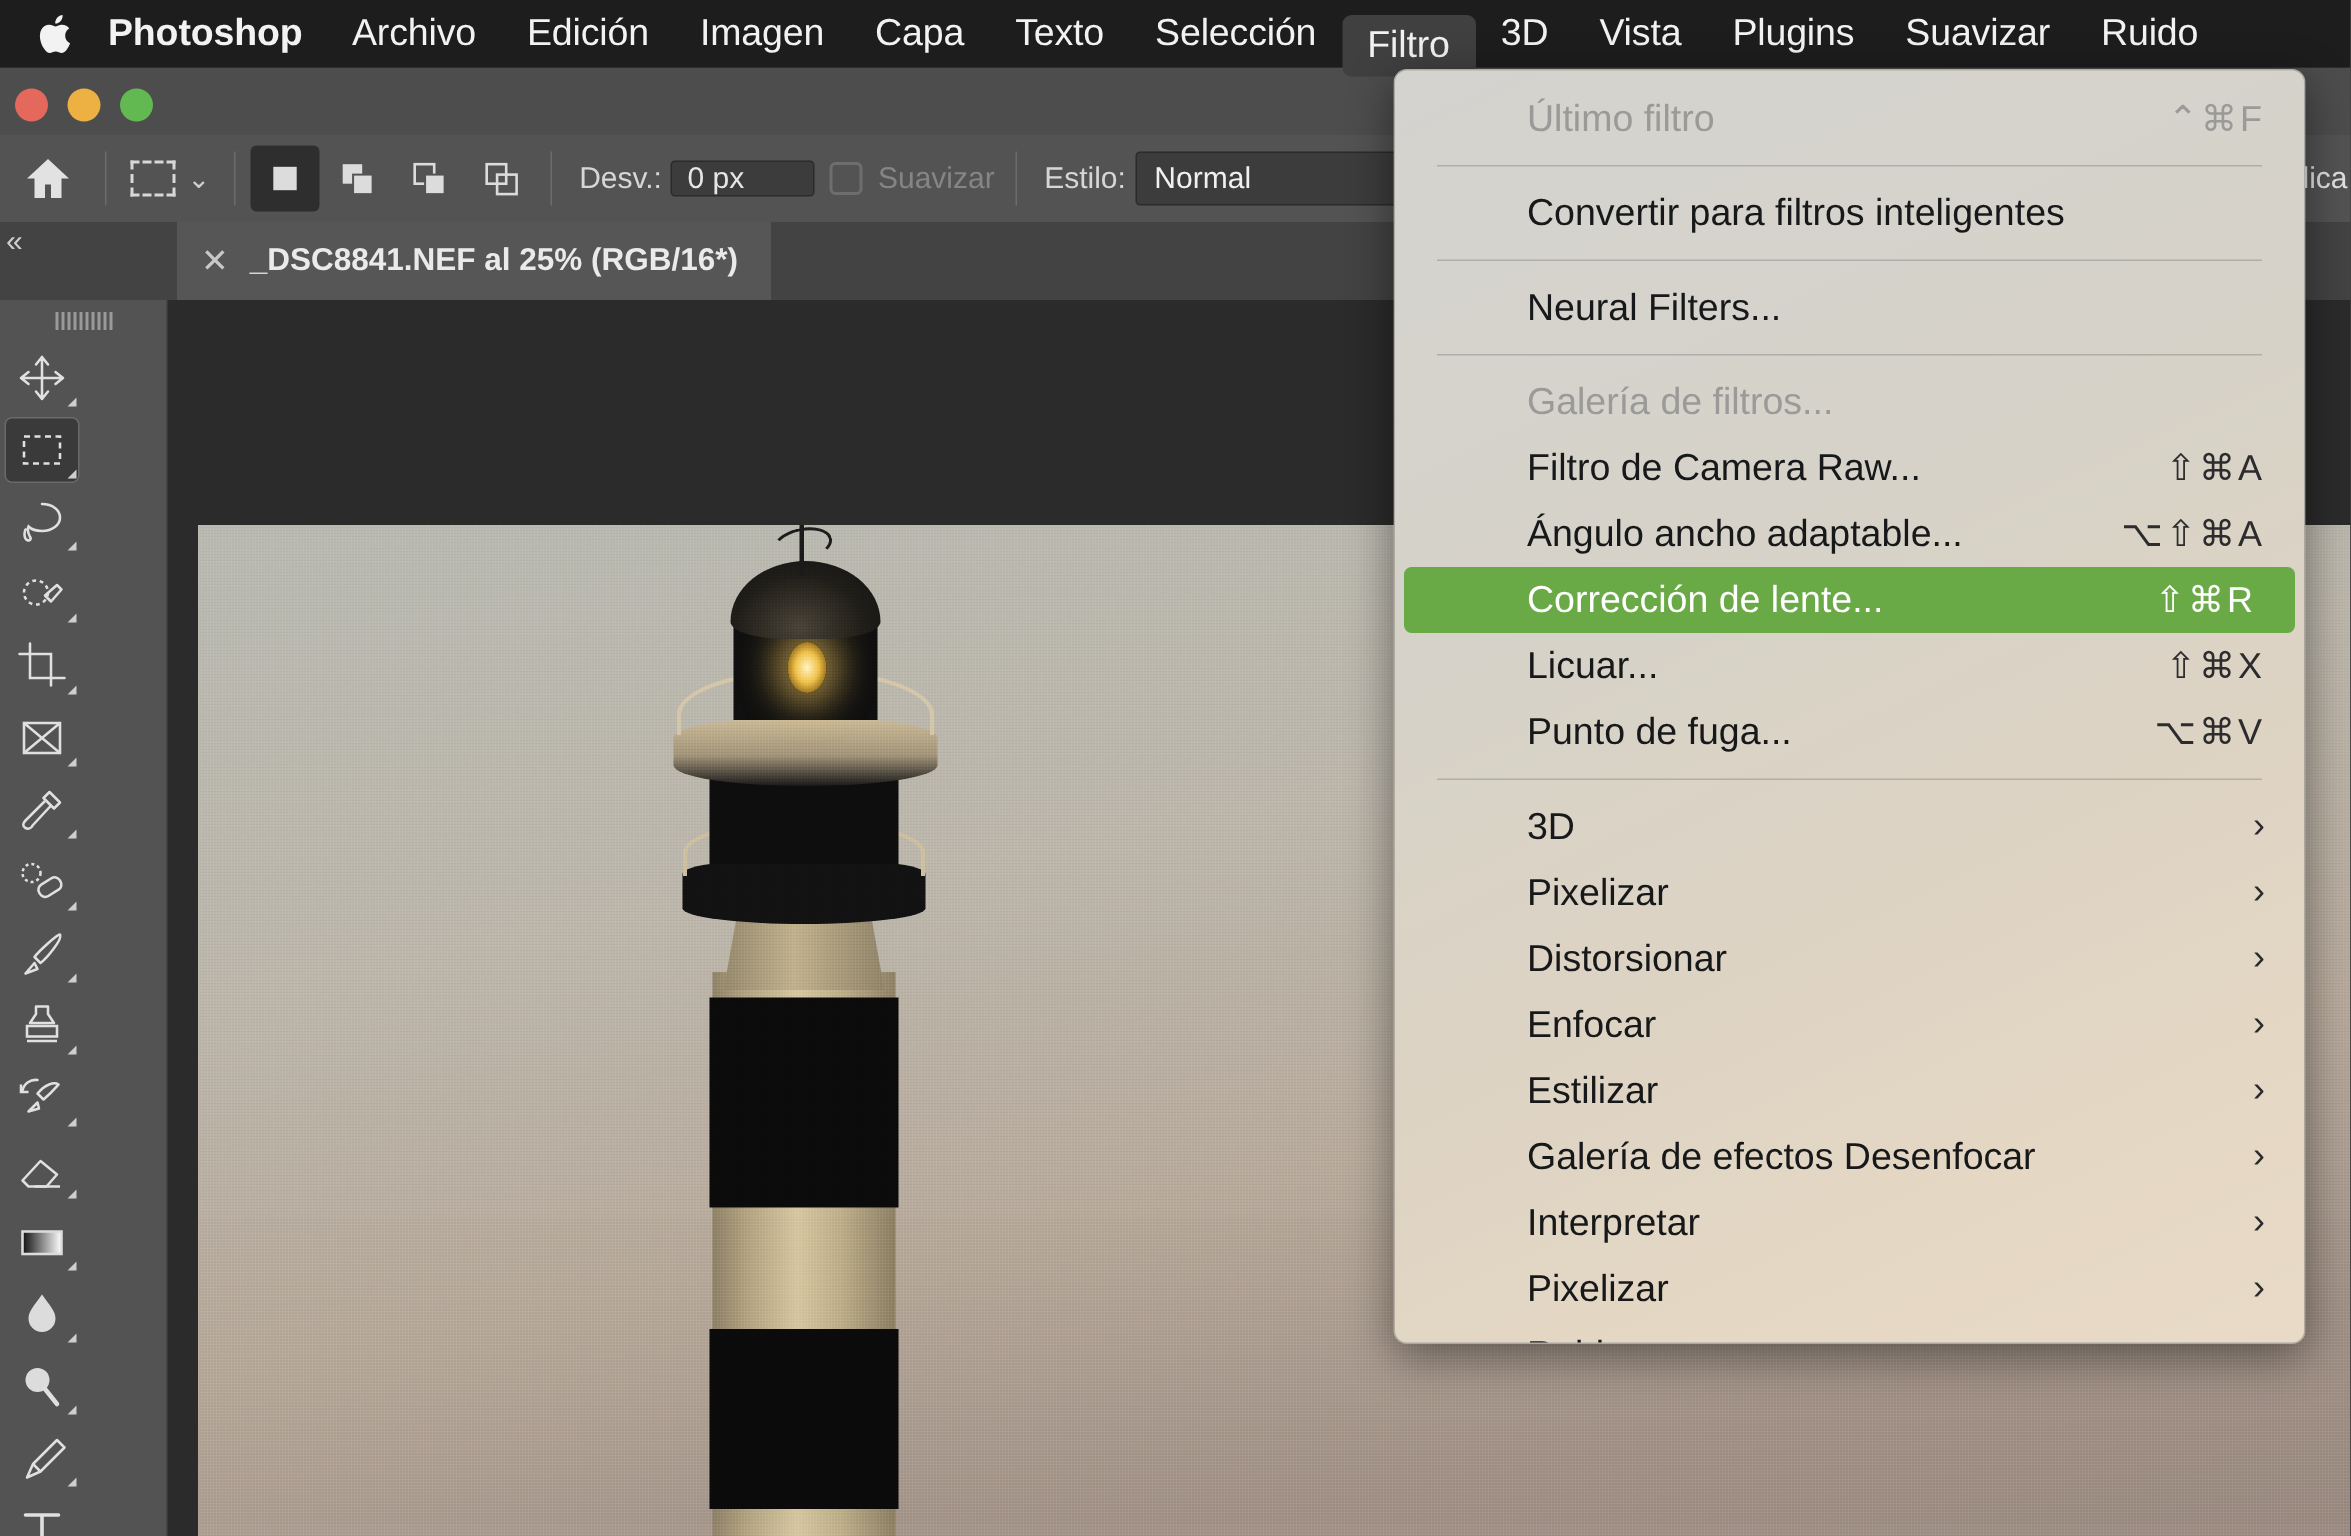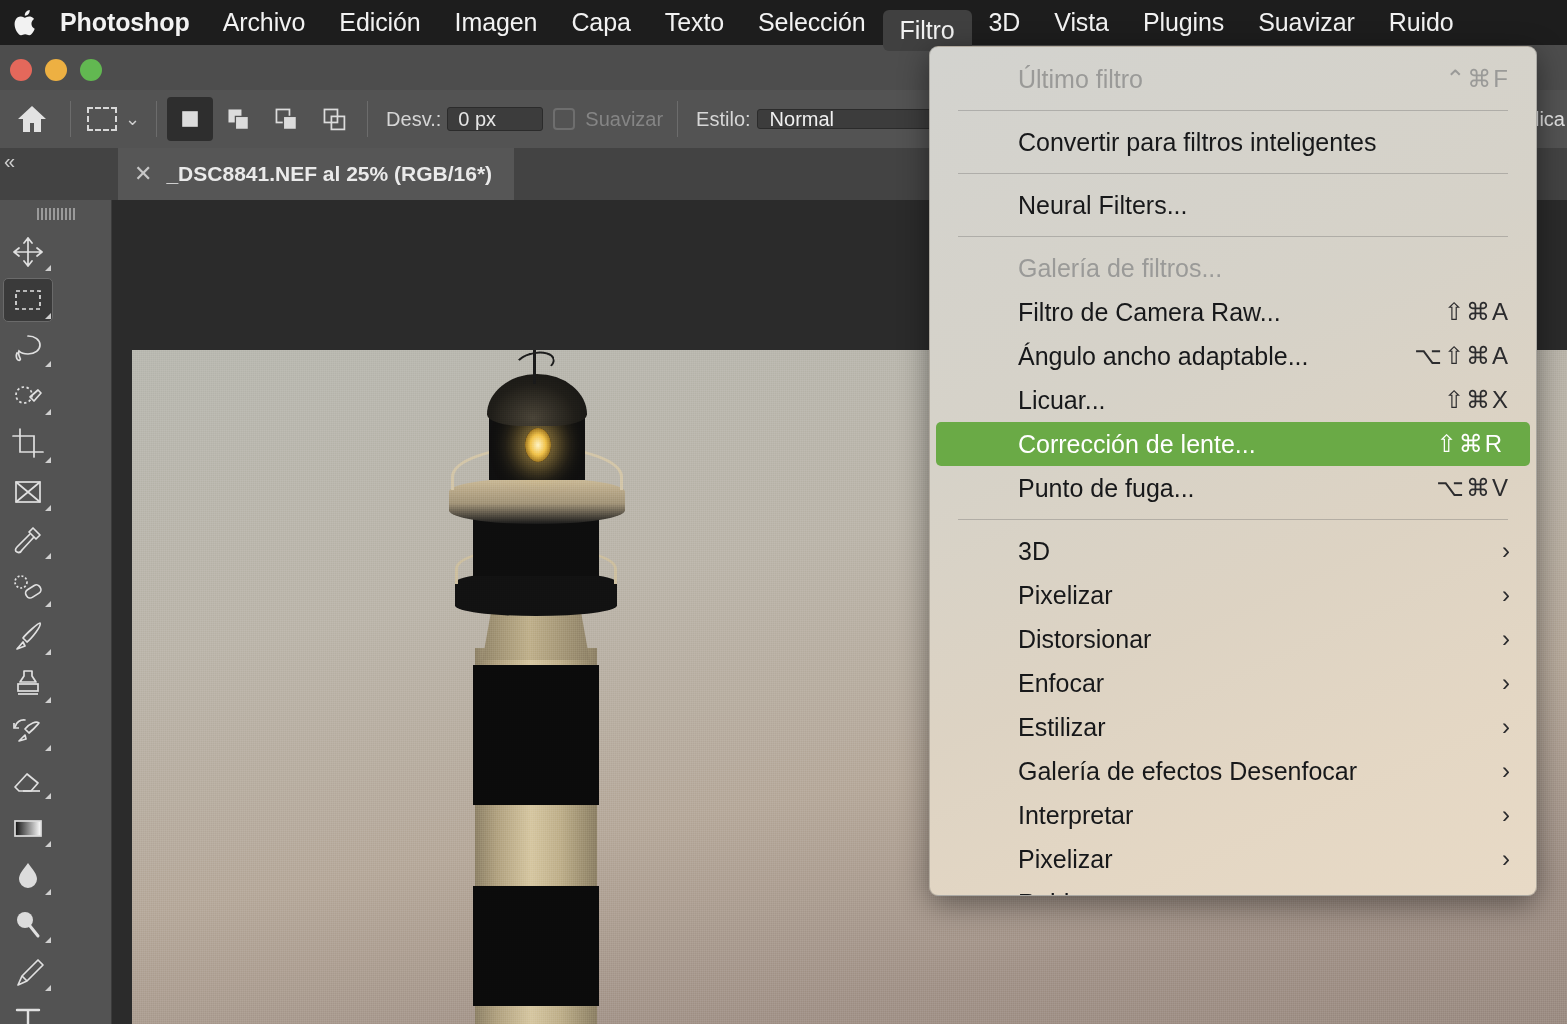--- a/index.html
+++ b/index.html
@@ -11,21 +11,21 @@
     -webkit-font-smoothing: antialiased;
   }
   #app { position: relative; width: 1567px; height: 1024px; }
 
   
   .menubar {
     position: absolute; top: 0; left: 0;
     width: 1567px; height: 45px;
     background: #1d1d1d;
     display: flex; align-items: center;
-    padding-left: 0;
+    padding-left: 12px;
     z-index: 40;
   }
   .mb-apple {
     width: 52px; height: 45px;
     display: flex; align-items: center; justify-content: center;
     color: #f2f2f2;
   }
   .mb-apple svg { width: 26px; height: 30px; display: block; }
   .mb-item {
     height: 45px; display: flex; align-items: center;
@@ -109,21 +109,21 @@
   }
   .opt-check {
     width: 22px; height: 22px;
     border: 2px solid #6e6e6e;
     border-radius: 4px;
     margin-left: 10px;
   }
   .opt-dim { color: #858585; padding-left: 10px; font-size: 20px; }
   .opt-select {
     background: #3c3c3c; border: 1px solid #2b2b2b; border-radius: 3px;
-    height: 20px; min-width: 190px;
+    height: 36px; min-width: 190px;
     display: flex; align-items: center; padding: 0 12px;
     color: #f0f0f0; font-size: 20px;
   }
   .opt-trailing {
     color: #e2e2e2; font-size: 20px; margin-left: 10px; white-space: nowrap;
   }
 
   
   .tab-bar {
     position: absolute; top: 103px; left: 0;
@@ -635,29 +635,29 @@
         <span class="label">Galería de filtros...</span>
       </div>
       <div class="mi">
         <span class="label">Filtro de Camera Raw...</span>
         <span class="shortcut">⇧⌘A</span>
       </div>
       <div class="mi">
         <span class="label">Ángulo ancho adaptable...</span>
         <span class="shortcut">⌥⇧⌘A</span>
       </div>
-      <div class="mi">
-        <span class="label">Licuar...</span>
-        <span class="shortcut">⇧⌘X</span>
-      </div>
       <div class="mi sel">
         <span class="label">Corrección de lente...</span>
         <span class="shortcut">⇧⌘R</span>
       </div>
       <div class="mi">
+        <span class="label">Licuar...</span>
+        <span class="shortcut">⇧⌘X</span>
+      </div>
+      <div class="mi">
         <span class="label">Punto de fuga...</span>
         <span class="shortcut">⌥⌘V</span>
       </div>
       <div class="msep"></div>
       <div class="mi">
         <span class="label">3D</span>
         <span class="arrow">›</span>
       </div>
       <div class="mi">
         <span class="label">Pixelizar</span>

